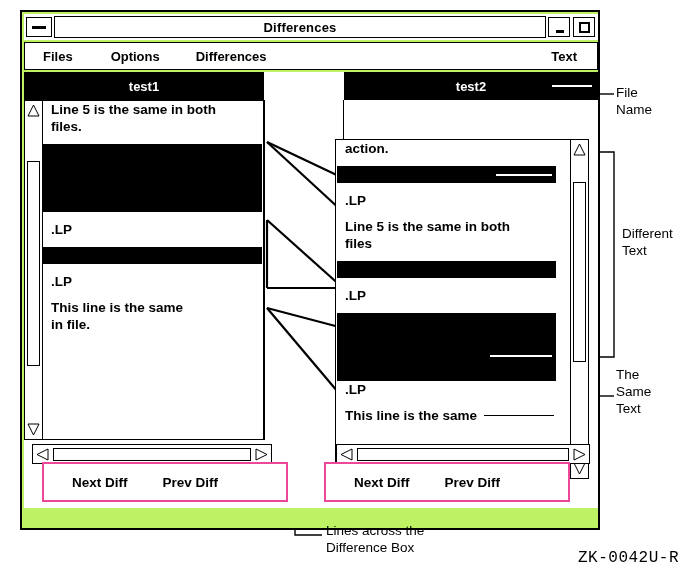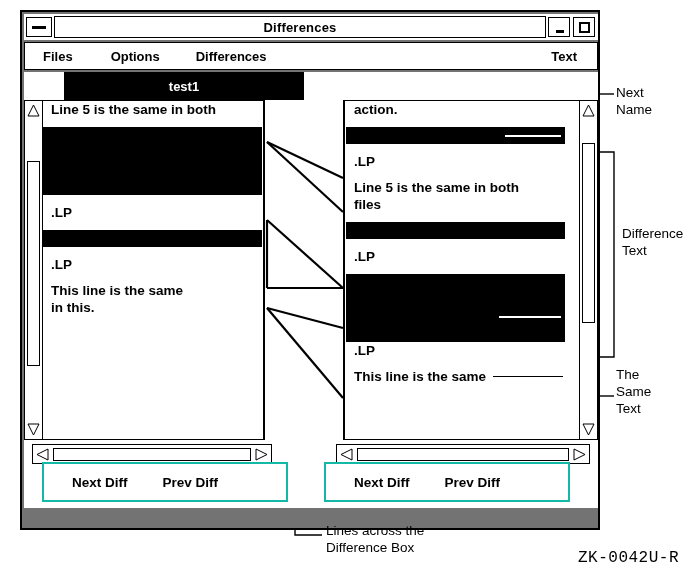--- a/index.html
+++ b/index.html
@@ -1,21 +1,21 @@
 <!DOCTYPE html>
 <html><head>
 <meta charset="utf-8">
 <style>
   html,body{margin:0;padding:0;background:#ffffff;}
   body{width:688px;height:577px;position:relative;overflow:hidden;
        font-family:"Liberation Sans","DejaVu Sans",sans-serif;}
 
   
   #win-frame{position:absolute;left:20px;top:10px;width:580px;height:520px;
-             background:#737373;border:2px solid #000;box-sizing:border-box;}
+             background:#bef264;border:2px solid #000;box-sizing:border-box;}
   .dither-bg{
     background-color:#fff;
     background-image:radial-gradient(#000 0.6px, transparent 0.7px);
     background-size:2px 2px;
   }
 
   
   #titlebar{position:absolute;left:2px;top:2px;width:574px;height:26px;
             box-sizing:border-box;display:flex;align-items:center;}
   #win-menu-btn{width:26px;height:20px;margin-left:2px;
@@ -42,29 +42,29 @@
   #m-diffs{margin-left:24px;}
   #m-help{margin-left:auto;margin-right:14px;}
 
   
   #work{position:absolute;left:2px;top:60px;width:574px;height:436px;background:#fff;}
 
   
   .fname-bar{position:absolute;top:0;height:28px;background:#000;color:#fff;
              display:flex;align-items:center;justify-content:center;
              font-size:13px;font-weight:bold;}
-  #fname-left{left:0;width:240px;margin-left:40px;}
+  #fname-left{left:0;width:240px;}
   #fname-right{left:320px;width:254px;}
   #fname-right-tick{position:absolute;right:6px;top:13px;width:40px;height:2px;background:#fff;}
 
   
   .pane{position:absolute;top:28px;height:340px;border:1px solid #000;box-sizing:border-box;
         background:#fff;}
   #pane-left{left:0;width:240px;}
-  #pane-right{left:320px;width:254px;}
+  #pane-right{left:311px;width:254px;margin-top:39px;}
 
   .vscroll{position:absolute;top:0;width:18px;height:100%;box-sizing:border-box;}
   #vs-left{left:0;border-right:1px solid #000;}
   #vs-right{right:0;border-left:1px solid #000;}
   .vs-arrow{position:absolute;left:1px;width:15px;height:15px;}
   .vs-arrow.up{top:2px;}
   .vs-arrow.dn{bottom:2px;}
   .vs-arrow svg{display:block;}
   .vs-thumb{position:absolute;left:2px;width:13px;border:1px solid #000;
             box-sizing:border-box;background:#fff;}
@@ -83,21 +83,21 @@
   .hscroll{position:absolute;height:20px;box-sizing:border-box;border:1px solid #000;}
   #hs-left{left:8px;top:372px;width:240px;}
   #hs-right{left:312px;top:372px;width:254px;}
   .hs-arrow{position:absolute;top:2px;width:15px;height:15px;}
   .hs-arrow.lt{left:2px;}
   .hs-arrow.rt{right:2px;}
   .hs-trough{position:absolute;left:20px;right:20px;top:3px;height:13px;
              border:1px solid #000;box-sizing:border-box;background:#fff;}
 
   
-  .btnbox{position:absolute;top:390px;height:40px;border:2px solid #14b8a6;box-sizing:border-box;
+  .btnbox{position:absolute;top:390px;height:40px;border:2px solid #ec4899;box-sizing:border-box;
           background:#fff;display:flex;align-items:center;}
   #bb-left{left:18px;width:246px;}
   #bb-right{left:300px;width:246px;}
   .btn{font-size:13.5px;font-weight:bold;color:#000;background:transparent;white-space:nowrap;}
   .btn.first{margin-left:28px;}
   .btn.second{margin-left:35px;}
 
   
   #diffbox{position:absolute;left:240px;top:28px;width:80px;height:340px;
            border-left:1px solid #000;border-right:1px solid #000;box-sizing:border-box;
@@ -145,55 +145,60 @@
     <span id="m-options" class="menu-item">Options</span>
     <span id="m-diffs" class="menu-item">Differences</span>
     <span id="m-help" class="menu-item">Text</span>
   </div>
 
   <div id="work">
 
     <div id="fname-left" class="fname-bar">
       <span>test1</span>
     </div>
+    <div id="fname-right" class="fname-bar">
+      <span>test2</span>
+      <span id="fname-right-tick"></span>
+    </div>
 
     <div id="pane-left" class="pane">
       <div id="vs-left" class="vscroll dither-bg">
         <div class="vs-arrow up">
           <svg width="15" height="15" viewBox="0 0 15 15">
               <path d="M7.5 2 L13 13 L2 13 Z" fill="none" stroke="#000" stroke-width="1"></path>
             </svg>
         </div>
         <div class="vs-thumb" style="top:60px;height:205px;"></div>
         <div class="vs-arrow dn">
           <svg width="15" height="15" viewBox="0 0 15 15">
               <path d="M7.5 13 L13 2 L2 2 Z" fill="none" stroke="#000" stroke-width="1"></path>
             </svg>
         </div>
       </div>
       <div id="ta-left" class="textarea">
           <div class="tline">Line 5 is the same in both</div>
+          <div class="tline">files.</div>
           <div class="tgap"></div>
           <div class="thl">
             <div class="tline">Line 7 is different</div>
             <div class="tline">in this file there is a</div>
             <div class="tline">reference to</div>
             <div class="tline">test file 2.</div>
           </div>
           <div class="tgap"></div>
           <div class="tline">.LP</div>
           <div class="tgap"></div>
           <div class="thl">
             <div class="tline">.SH 2</div>
           </div>
           <div class="tgap"></div>
           <div class="tline">.LP</div>
           <div class="tgap"></div>
           <div class="tline">This line is the same</div>
-          <div class="tline">in this.</div>
+          <div class="tline">in file.</div>
           <div class="tgap"></div>
         </div>
     </div>
 
     <div id="diffbox">
       <svg width="80" height="340" viewBox="0 0 80 340">
 
         <path d="M 2 42 L 78 78" stroke="#000" stroke-width="2.2" fill="none"></path>
         <path d="M 2 42 L 78 112" stroke="#000" stroke-width="2.2" fill="none"></path>
 
@@ -284,22 +289,22 @@
       <span class="btn second">Prev Diff</span>
     </div>
     <div id="bb-right" class="btnbox">
       <span class="btn first">Next Diff</span>
       <span class="btn second">Prev Diff</span>
     </div>
 
   </div>
 </div>
 
-<div id="anno-filename" class="anno">Next
+<div id="anno-filename" class="anno">File
 Name</div>
-<div id="anno-difftext" class="anno">Difference
+<div id="anno-difftext" class="anno">Different
 Text</div>
 <div id="anno-sametext" class="anno">The
 Same
 Text</div>
 <div id="anno-lines" class="anno">Lines across the
 Difference Box</div>
 <div id="figid">ZK-0042U-R</div>
 
 </body></html>

